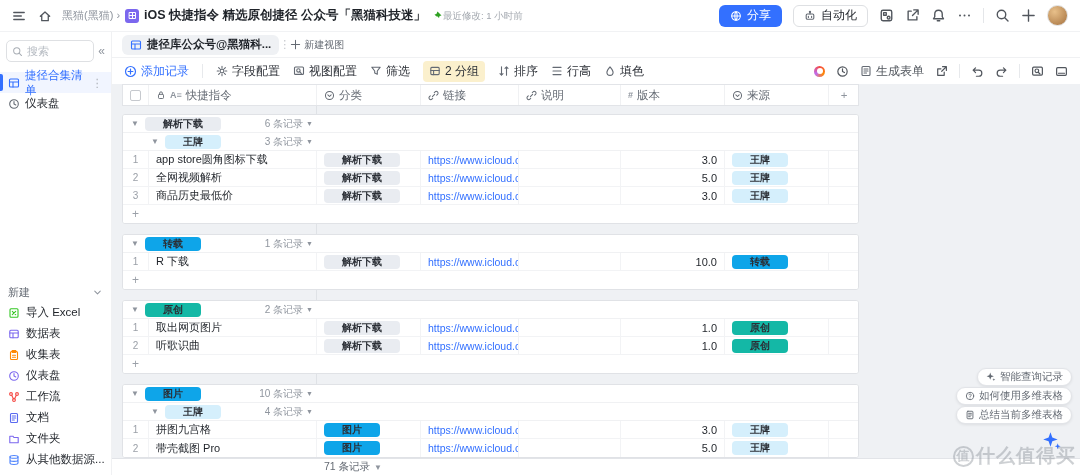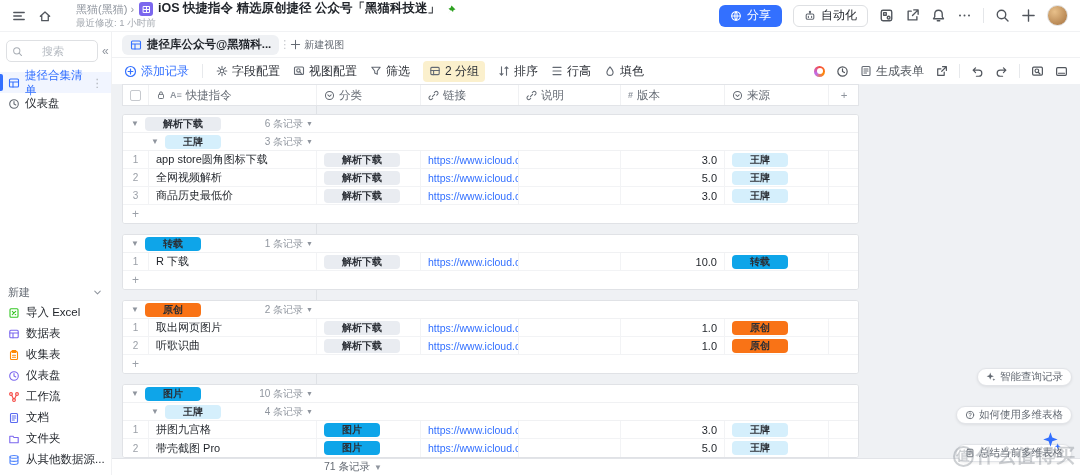--- a/index.html
+++ b/index.html
@@ -4,36 +4,36 @@
 <style>
 *{margin:0;padding:0;box-sizing:border-box}
 html,body{width:1080px;height:475px;overflow:hidden}
 body{font-family:"Liberation Sans","DejaVu Sans",sans-serif;font-size:12px;color:#1f2329;background:#fff}
 .app{position:relative;width:1080px;height:475px;display:flex;flex-direction:column}
 svg.ic{display:inline-block;vertical-align:middle;flex:0 0 auto}
 .ic{stroke:currentColor;fill:none;stroke-width:1.1;stroke-linecap:round;stroke-linejoin:round}
 
 .topbar{height:32px;display:flex;align-items:center;padding:0 12px;gap:10px;flex:0 0 auto;border-bottom:1px solid #f1f2f4}
 .tb-icons{display:flex;gap:12px;color:#51565d;align-items:center}
-.titleblock{display:flex;flex-direction:column;justify-content:center;margin-left:14px;line-height:1.1}
+.titleblock{display:flex;flex-direction:row;justify-content:center;line-height:1.1}
 .titleline{display:flex;align-items:center;gap:5px}
 .crumb{color:#8f959e;font-size:11px}
 .appicon{width:14px;height:14px;border-radius:3px;background:#7b67ee;display:inline-flex;align-items:center;justify-content:center;color:#fff}
 .doc-title{font-weight:bold;font-size:12.5px;color:#1f2329;white-space:nowrap}
 .modline{font-size:9.5px;color:#a2a7ae;margin-top:2px}
 .tb-right{margin-left:auto;display:flex;align-items:center;gap:11px;color:#51565d}
 .btn-share{display:flex;align-items:center;gap:5px;background:#3370ff;color:#fff;height:22px;padding:0 11px;border-radius:6px;font-size:12px;cursor:pointer}
 .btn-auto{display:flex;align-items:center;gap:5px;border:1px solid #dee0e3;height:22px;padding:0 10px;border-radius:6px;font-size:12px;color:#1f2329;background:#fff;cursor:pointer}
 .tb-div{width:1px;height:15px;background:#e4e6e9}
 .avatar{width:21px;height:21px;border-radius:50%;background:radial-gradient(circle at 35% 30%,#e8c08a,#a5713e);border:1px solid #e0e0e0}
 
 .bodyrow{flex:1;display:flex;min-height:0}
 .sidebar{width:112px;flex:0 0 auto;background:#fff;border-right:1px solid #f0f1f3;padding-top:8px;position:relative;font-size:11.5px}
 .sb-search-row{display:flex;align-items:center;gap:4px;padding:0 6px}
-.sb-search{flex:1;display:flex;align-items:center;gap:19px;border:1px solid #dee0e3;border-radius:5px;height:22px;padding:0 5px;color:#a8adb4}
+.sb-search{flex:1;display:flex;align-items:center;gap:4px;border:1px solid #dee0e3;border-radius:5px;height:22px;padding:0 5px;color:#a8adb4}
 .sb-search input{border:none;outline:none;width:50px;font-size:11px;color:#1f2329;background:transparent}
 .sb-search input::placeholder{color:#b4b9c0}
 .sb-collapse{color:#8f959e;font-size:12px;cursor:pointer}
 .sb-list{margin-top:10px}
 .sb-item{height:21px;display:flex;align-items:center;gap:5px;padding:0 8px;color:#1f2329;cursor:pointer;position:relative}
 .sb-item.active{color:#3370ff;background:rgba(51,112,255,.07)}
 .sb-item.active::before{content:"";position:absolute;left:0;top:2px;bottom:2px;width:3px;background:#3370ff;border-radius:0 2px 2px 0}
 .sb-item .dots{margin-left:auto;color:#b0b5bb}
 .sb-new{margin-top:168px;display:flex;align-items:center;padding:0 8px;height:20px;color:#646a73;font-size:11px}
 .sb-new .chev{margin-left:auto;color:#8f959e}
@@ -76,25 +76,25 @@
 .c{display:flex;align-items:center;padding:0 7px;border-right:1px solid #f2f3f5;overflow:hidden;white-space:nowrap;font-size:11px}
 .c:last-child{border-right:none}
 .c.num{justify-content:center;color:#9ba0a8;font-size:10px;padding:0}
 .c.ver{justify-content:flex-end;font-variant-numeric:tabular-nums}
 .c.link{color:#3370ff;font-size:10.5px}
 .addrow{height:18px;display:flex;align-items:center;padding-left:9px;color:#9ba0a8;font-size:12px;background:#fff}
 .tag{display:inline-block;padding:0 18px;border-radius:4px;font-size:10px;font-weight:bold;line-height:14px;color:#2b2f36;white-space:nowrap}
 .tag-cat{background:#e9ecf1}
 .tag-blue{background:#d5effc}
 .tag-orange{background:#0ea5e9}
-.tag-gray{background:#f97316}
+.tag-gray{background:#14b8a6}
 
 .gridfooter{height:17px;background:#fff;border-top:1px solid #e2e4e8;display:flex;align-items:center;gap:4px;padding-left:212px;font-size:10.5px;color:#646a73;flex:0 0 auto}
 
-.float-stack{position:absolute;right:8px;top:368px;display:flex;flex-direction:column;align-items:flex-end;gap:20px;z-index:40}
+.float-stack{position:absolute;right:8px;top:368px;display:flex;flex-direction:column;align-items:flex-end;gap:1px;z-index:40}
 .fpill{display:flex;align-items:center;gap:4px;background:#fff;border:1px solid #e2e4e8;border-radius:10px;height:18px;padding:0 8px;font-size:10.5px;color:#646a73;box-shadow:0 1px 3px rgba(0,0,0,.08);cursor:pointer;white-space:nowrap}
 .fab{position:absolute;right:16px;top:429px;width:24px;height:24px;display:flex;align-items:center;justify-content:center;cursor:pointer;z-index:41}
 .watermark{position:absolute;right:4px;top:443px;display:flex;align-items:center;gap:2px;font-size:19px;color:#7e858d;opacity:.38;z-index:50;font-weight:bold;letter-spacing:1px;pointer-events:none}
 .wm-logo{width:21px;height:21px;border:2px solid #7e858d;border-radius:50%;display:flex;align-items:center;justify-content:center;font-size:13px}
 </style>
 </head>
 <body>
 
 <svg width="0" height="0" style="position:absolute">
   <defs>

